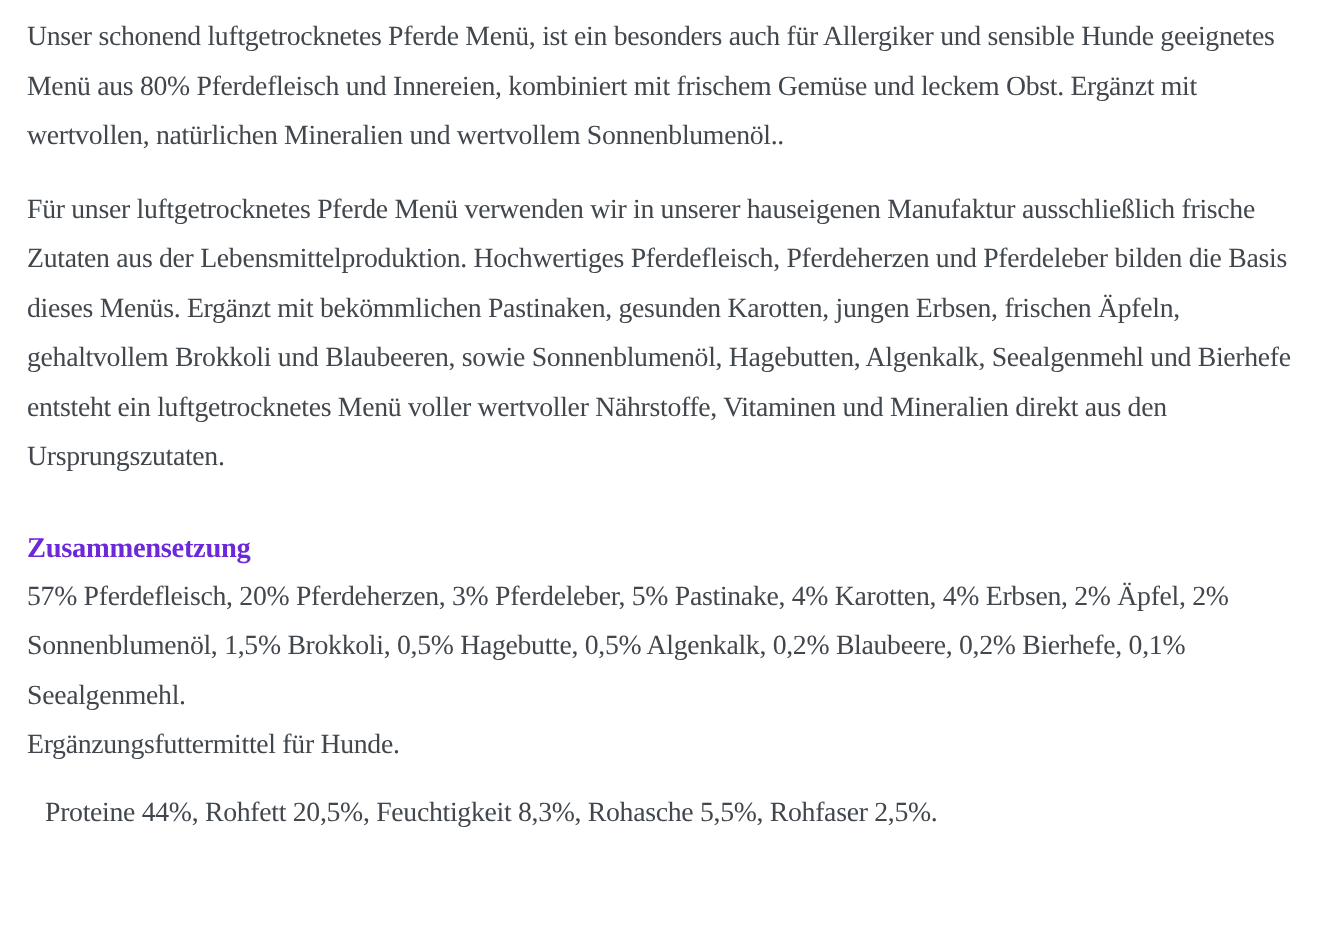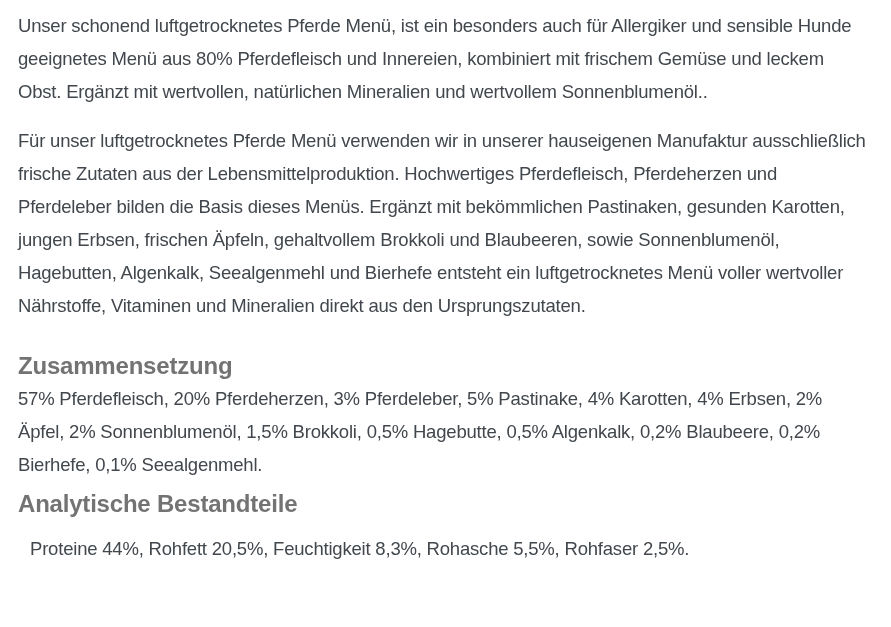--- a/index.html
+++ b/index.html
@@ -5,39 +5,39 @@
   html, body {
     margin: 0;
     padding: 0;
     background: #ffffff;
   }
   .page {
     width: 891px;
     height: 627px;
     box-sizing: border-box;
     padding: 9px 20px 0 18px;
-    font-family: Liberation Sans, sans-serif;
+    font-family: Liberation Serif, serif;
     font-size: 18.5px;
     line-height: 33px;
     letter-spacing: -0.2px;
     color: #41474d;
     overflow: hidden;
   }
   .para {
     margin: 0 0 16px 0;
   }
   .para-details {
     margin: 0 4px 27px 0;
   }
   .section-heading {
     margin: 0;
-    font-size: 24px;
+    font-size: 19px;
     line-height: 33px;
     font-weight: bold;
-    color: #737373;
+    color: #6d28d9;
   }
   .para-composition {
     margin: 0 0 6px 0;
   }
   .para-analytical {
     margin: 12px;
   }
 </style>
 </head>
 <body>
@@ -45,19 +45,19 @@
 <div class="page">
 
   <p class="para">Unser schonend luftgetrocknetes Pferde Menü, ist ein besonders auch für Allergiker und sensible Hunde geeignetes Menü aus 80% Pferdefleisch und Innereien, kombiniert mit frischem Gemüse und leckem Obst. Ergänzt mit wertvollen, natürlichen Mineralien und wertvollem Sonnenblumenöl..</p>
 
   <p class="para para-details">Für unser luftgetrocknetes Pferde Menü verwenden wir in unserer hauseigenen Manufaktur ausschließlich frische Zutaten aus der Lebensmittelproduktion. Hochwertiges Pferdefleisch, Pferdeherzen und Pferdeleber bilden die Basis dieses Menüs. Ergänzt mit bekömmlichen Pastinaken, gesunden Karotten, jungen Erbsen, frischen Äpfeln, gehaltvollem Brokkoli und Blaubeeren, sowie Sonnenblumenöl, Hagebutten, Algenkalk, Seealgenmehl und Bierhefe entsteht ein luftgetrocknetes Menü voller wertvoller Nährstoffe, Vitaminen und Mineralien direkt aus den Ursprungszutaten.</p>
 
   <h3 class="section-heading">Zusammensetzung</h3>
 
   <p class="para para-composition">
     <span>57% Pferdefleisch, 20% Pferdeherzen, 3% Pferdeleber, 5% Pastinake, 4% Karotten, 4% Erbsen, 2% Äpfel, 2% Sonnenblumenöl, 1,5% Brokkoli, 0,5% Hagebutte, 0,5% Algenkalk, 0,2% Blaubeere, 0,2% Bierhefe, 0,1% Seealgenmehl.</span><br>
+    <span>Ergänzungsfuttermittel für Hunde.</span>
   </p>
 
-  <h3 class="section-heading">Analytische Bestandteile</h3>
 
   <p class="para para-analytical">Proteine 44%, Rohfett 20,5%, Feuchtigkeit 8,3%, Rohasche 5,5%, Rohfaser 2,5%.</p>
 
 </div>
 
 </body></html>

